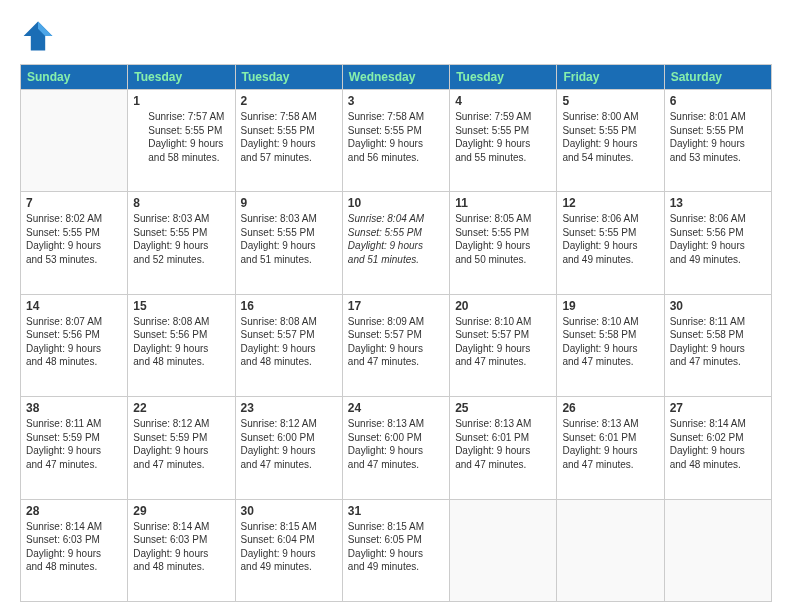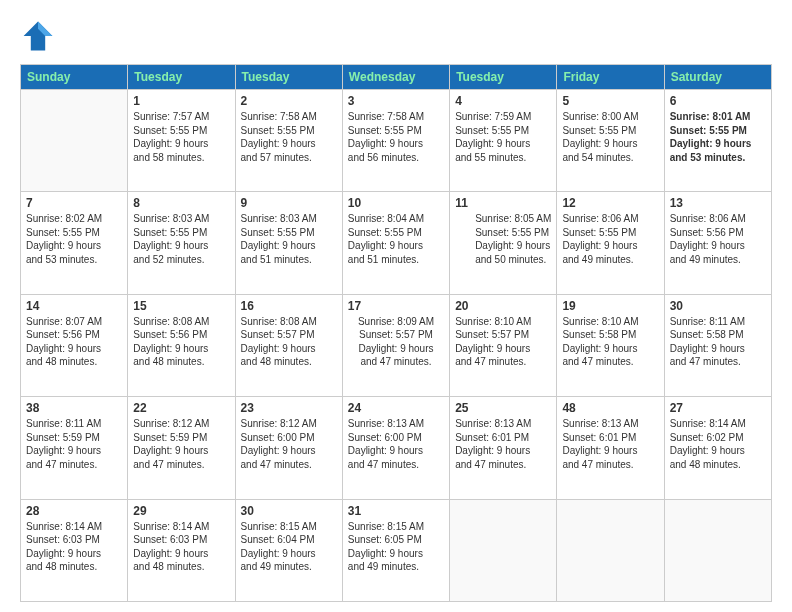--- a/index.html
+++ b/index.html
@@ -122,21 +122,21 @@
           <th>Tuesday</th>
           <th>Friday</th>
           <th>Saturday</th>
         </tr>
     </thead>
     <tbody id="calendar-body">
     <tr>
           <td class="empty-cell"></td>
           <td>
             <div class="day-num">1</div>
-            <div class="day-info" style="white-space: pre-line;">Sunrise: 7:57 AM
+            <div class="day-info" style="white-space: pre-line; margin-left: 15px;">Sunrise: 7:57 AM
 Sunset: 5:55 PM
 Daylight: 9 hours
 and 58 minutes.</div>
           </td>
           <td>
             <div class="day-num">2</div>
             <div class="day-info" style="white-space: pre-line;">Sunrise: 7:58 AM
 Sunset: 5:55 PM
 Daylight: 9 hours
 and 57 minutes.</div>
@@ -157,21 +157,21 @@
           </td>
           <td>
             <div class="day-num">5</div>
             <div class="day-info" style="white-space: pre-line;">Sunrise: 8:00 AM
 Sunset: 5:55 PM
 Daylight: 9 hours
 and 54 minutes.</div>
           </td>
           <td>
             <div class="day-num">6</div>
-            <div class="day-info" style="white-space: pre-line; font-weight: bold;">Sunrise: 8:01 AM
+            <div class="day-info" style="white-space: pre-line;">Sunrise: 8:01 AM
 Sunset: 5:55 PM
 Daylight: 9 hours
 and 53 minutes.</div>
           </td>
         </tr>
         <tr>
           <td>
             <div class="day-num">7</div>
             <div class="day-info" style="white-space: pre-line;">Sunrise: 8:02 AM
 Sunset: 5:55 PM
@@ -187,28 +187,28 @@
           </td>
           <td>
             <div class="day-num">9</div>
             <div class="day-info" style="white-space: pre-line;">Sunrise: 8:03 AM
 Sunset: 5:55 PM
 Daylight: 9 hours
 and 51 minutes.</div>
           </td>
           <td>
             <div class="day-num">10</div>
-            <div class="day-info" style="white-space: pre-line;">Sunrise: 8:04 AM
+            <div class="day-info" style="white-space: pre-line; font-style: italic;">Sunrise: 8:04 AM
 Sunset: 5:55 PM
 Daylight: 9 hours
 and 51 minutes.</div>
           </td>
           <td>
             <div class="day-num">11</div>
-            <div class="day-info" style="white-space: pre-line; margin-left: 20px;">Sunrise: 8:05 AM
+            <div class="day-info" style="white-space: pre-line;">Sunrise: 8:05 AM
 Sunset: 5:55 PM
 Daylight: 9 hours
 and 50 minutes.</div>
           </td>
           <td>
             <div class="day-num">12</div>
             <div class="day-info" style="white-space: pre-line;">Sunrise: 8:06 AM
 Sunset: 5:55 PM
 Daylight: 9 hours
 and 49 minutes.</div>
@@ -238,21 +238,21 @@
           </td>
           <td>
             <div class="day-num">16</div>
             <div class="day-info" style="white-space: pre-line;">Sunrise: 8:08 AM
 Sunset: 5:57 PM
 Daylight: 9 hours
 and 48 minutes.</div>
           </td>
           <td>
             <div class="day-num">17</div>
-            <div class="day-info" style="white-space: pre-line; text-align: center;">Sunrise: 8:09 AM
+            <div class="day-info" style="white-space: pre-line;">Sunrise: 8:09 AM
 Sunset: 5:57 PM
 Daylight: 9 hours
 and 47 minutes.</div>
           </td>
           <td>
             <div class="day-num">20</div>
             <div class="day-info" style="white-space: pre-line;">Sunrise: 8:10 AM
 Sunset: 5:57 PM
 Daylight: 9 hours
 and 47 minutes.</div>
@@ -302,21 +302,21 @@
 and 47 minutes.</div>
           </td>
           <td>
             <div class="day-num">25</div>
             <div class="day-info" style="white-space: pre-line;">Sunrise: 8:13 AM
 Sunset: 6:01 PM
 Daylight: 9 hours
 and 47 minutes.</div>
           </td>
           <td>
-            <div class="day-num">48</div>
+            <div class="day-num">26</div>
             <div class="day-info" style="white-space: pre-line;">Sunrise: 8:13 AM
 Sunset: 6:01 PM
 Daylight: 9 hours
 and 47 minutes.</div>
           </td>
           <td>
             <div class="day-num">27</div>
             <div class="day-info" style="white-space: pre-line;">Sunrise: 8:14 AM
 Sunset: 6:02 PM
 Daylight: 9 hours

